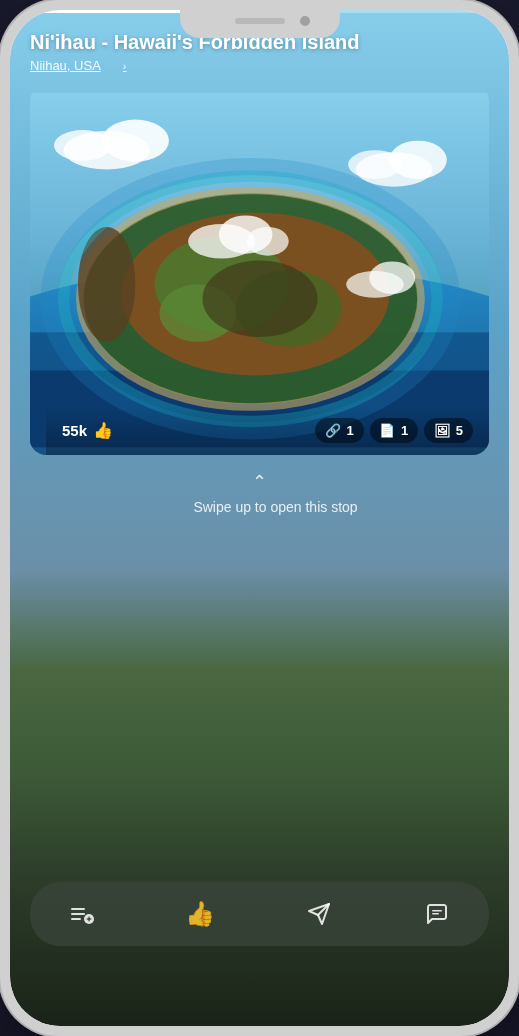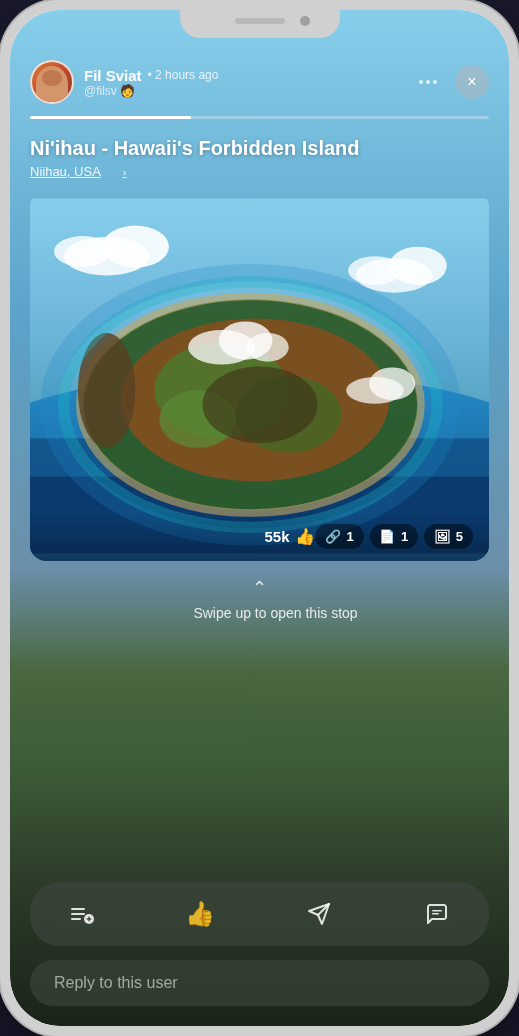--- a/index.html
+++ b/index.html
@@ -227,26 +227,26 @@
     }
     .island-svg {
       width: 100%;
       height: 100%;
     }
 
     
     .image-bottom-bar {
       position: absolute;
       bottom: 0;
-      left: 0;
+      left: 16px;
       right: 0;
       padding: 12px 16px;
       display: flex;
       align-items: center;
-      justify-content: flex-end;
+      justify-content: space-between;
       background: linear-gradient(transparent, rgba(0,0,0,0.3));
     }
     .likes-count {
       display: flex;
       align-items: center;
       gap: 6px;
       color: white;
       font-size: 15px;
       font-weight: 600;
     }
@@ -345,45 +345,20 @@
 <body>
 
 <div class="phone-shell">
   <div class="notch">
     <div class="notch-speaker"></div>
     <div class="notch-camera"></div>
   </div>
 
   <div class="screen">
 
-    <div class="header">
-      <div class="user-info">
-        <div class="avatar">
-          <div class="avatar-face"></div>
-        </div>
-        <div class="user-text">
-          <div class="username-row">
-            <span class="username">Fil Sviat</span>
-            <span class="time-ago">• 2 hours ago</span>
-          </div>
-          <div class="handle-row">
-            <span class="handle">@filsv</span>
-            <span class="emoji">🧑</span>
-          </div>
-        </div>
-      </div>
-      <div class="header-actions">
-        <div class="three-dots">
-          <div class="dot"></div>
-          <div class="dot"></div>
-          <div class="dot"></div>
-        </div>
-        <div class="close-btn">×</div>
-      </div>
-    </div>
 
     <div class="progress-bar">
       <div class="progress-fill"></div>
     </div>
 
     <div class="content">
       <div class="post-title">Ni'ihau - Hawaii's Forbidden Island</div>
       <div class="location-link">
         <span>Niihau, USA</span>
         <span class="chevron-right">›</span>
@@ -504,18 +479,15 @@
       </div>
       <div class="action-btn">
         <svg width="24" height="24" viewBox="0 0 24 24" fill="none" xmlns="http://www.w3.org/2000/svg">
           <path d="M21 15C21 15.5304 20.7893 16.0391 20.4142 16.4142C20.0391 16.7893 19.5304 17 19 17H7L3 21V5C3 4.46957 3.21071 3.96086 3.58579 3.58579C3.96086 3.21071 4.46957 3 5 3H19C19.5304 3 20.0391 3.21071 20.4142 3.58579C20.7893 3.96086 21 4.46957 21 5V15Z" stroke="rgba(255,255,255,0.85)" stroke-width="2" stroke-linejoin="round" fill="none"></path>
           <rect x="7" y="8" width="10" height="1.5" rx="0.75" fill="rgba(255,255,255,0.85)"></rect>
           <rect x="7" y="11" width="7" height="1.5" rx="0.75" fill="rgba(255,255,255,0.85)"></rect>
         </svg>
       </div>
     </div>
 
-    <div class="reply-input-area">
-      <input class="reply-input" type="text" placeholder="Reply to this user" style="">
-    </div>
 
   </div>
 </div>
 
 </body></html>

